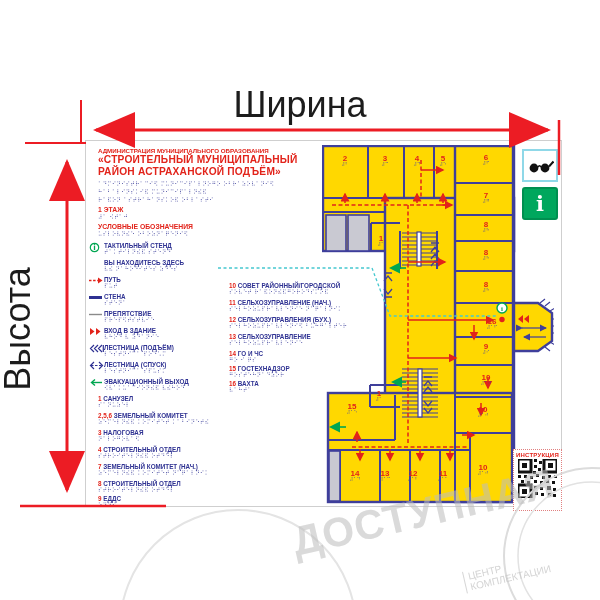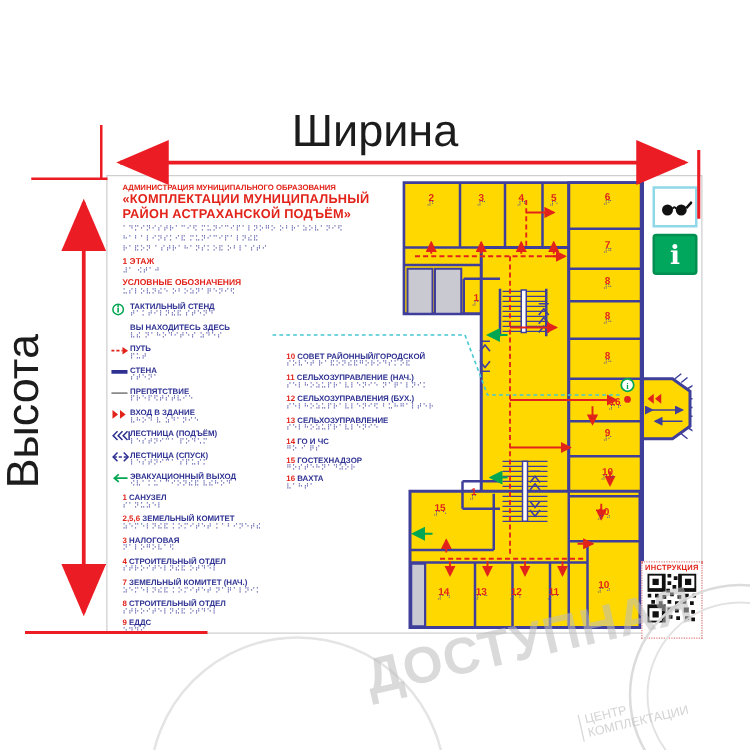--- a/index.html
+++ b/index.html
@@ -70,21 +70,21 @@
       <line x1="67" y1="162" x2="67" y2="490" stroke="#ec1c24" stroke-width="3" marker-start="url(#bigred)" marker-end="url(#bigred)"></line>
       <line x1="25" y1="143" x2="86" y2="143" stroke="#ec1c24" stroke-width="2"></line>
       <line x1="20" y1="506" x2="166" y2="506" stroke="#ec1c24" stroke-width="2.5"></line>
     </g>
     <polyline points="218,268 372,268 390,316 498,316" fill="none" stroke="#45c8cf" stroke-width="1.3" stroke-dasharray="3 2.5"></polyline>
   </svg>
 
   <div class="abs" id="panel">
 
     <div class="abs red-b h1" style="left:12px;top:6px">АДМИНИСТРАЦИЯ МУНИЦИПАЛЬНОГО ОБРАЗОВАНИЯ</div>
-    <div class="abs red-b h2" style="left:12px;top:13px">«КОМПЛЕКТАЦИИ МУНИЦИПАЛЬНЫЙ</div>
+    <div class="abs red-b h2" style="left:12px;top:13px">«СТРОИТЕЛЬНЫЙ МУНИЦИПАЛЬНЫЙ</div>
     <div class="abs red-b h2" style="left:12px;top:25px">РАЙОН АСТРАХАНСКОЙ ПОДЪЁМ»</div>
     <div class="abs br" style="left:12px;top:40px">⠁⠙⠍⠊⠝⠊⠎⠞⠗⠁⠉⠊⠫ ⠍⠥⠝⠊⠉⠊⠏⠁⠇⠝⠕⠛⠕ ⠕⠃⠗⠁⠵⠕⠧⠁⠝⠊⠫</div>
     <div class="abs br" style="left:12px;top:48px">⠓⠁⠃⠁⠇⠊⠝⠎⠅⠊⠯ ⠍⠥⠝⠊⠉⠊⠏⠁⠇⠝⠮⠯</div>
     <div class="abs br" style="left:12px;top:56px">⠗⠁⠯⠕⠝ ⠁⠎⠞⠗⠁⠓⠁⠝⠎⠅⠕⠯ ⠕⠃⠇⠁⠎⠞⠊</div>
     <div class="abs red-b sec" style="left:12px;top:65px">1 ЭТАЖ</div>
     <div class="abs br" style="left:12px;top:73px">⠼⠁ ⠪⠞⠁⠚</div>
     <div class="abs red-b sec" style="left:12px;top:82px">УСЛОВНЫЕ ОБОЗНАЧЕНИЯ</div>
     <div class="abs br" style="left:12px;top:90px">⠥⠎⠇⠕⠧⠝⠮⠑ ⠕⠃⠕⠵⠝⠁⠟⠑⠝⠊⠫</div>
 
     <div>

